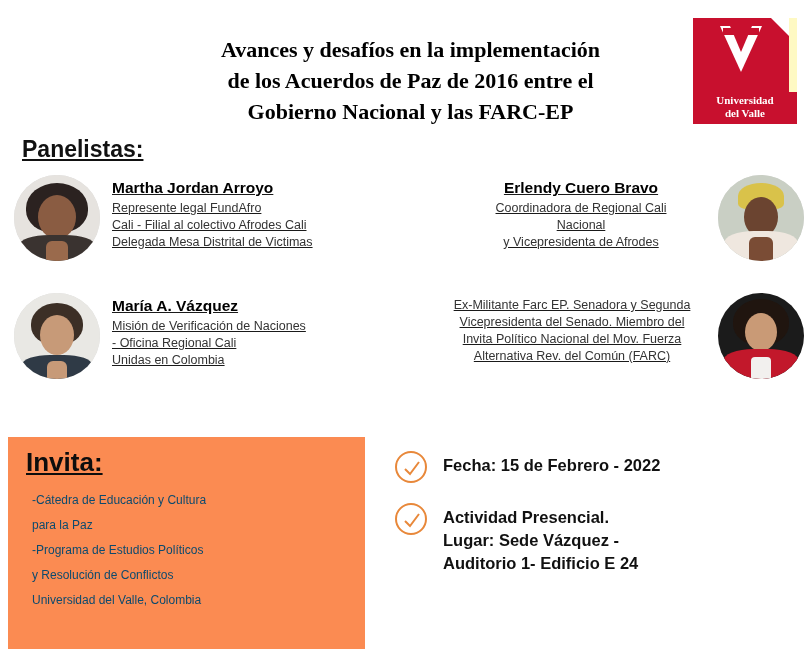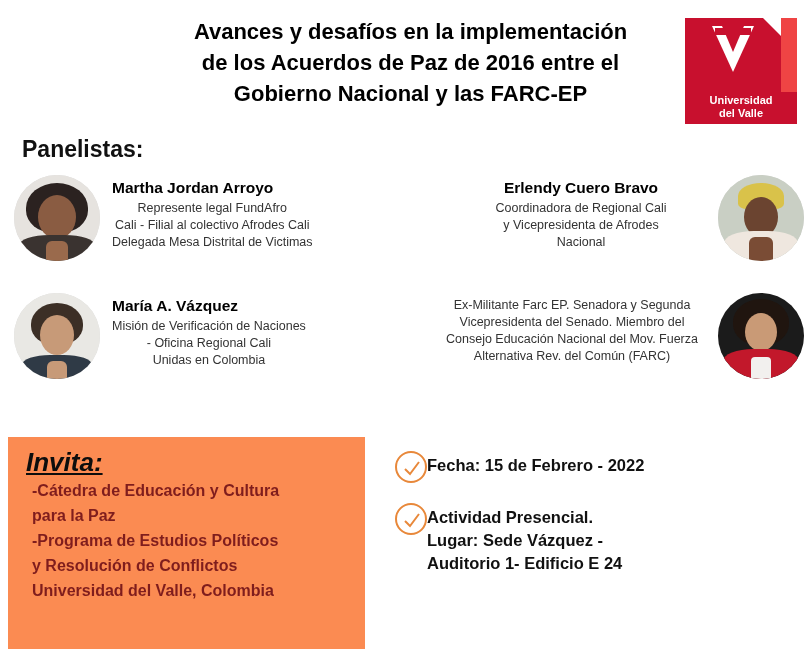--- a/index.html
+++ b/index.html
@@ -10,42 +10,43 @@
     background: #ffffff;
     font-family: "Liberation Sans", sans-serif;
     color: #1a1a1a;
     overflow: hidden;
     position: relative;
   }
 
   
   .header {
     position: relative;
-    padding: 16px 0 6px 0;
+    padding: 34px 0 6px 0;
     height: 130px;
+    font-family: Liberation Serif, serif;
   }
   .title {
     text-align: center;
     font-weight: bold;
     font-size: 22px;
     line-height: 31px;
     margin: 0 auto;
     width: 690px;
     padding-left: 10px;
     color: #000;
   }
   .title .line { display:block; white-space: nowrap; }
 
   .logo {
     position: absolute;
     right: 14px;
     top: 18px;
-    width: 112px;
+    width: 104px;
     height: 102px;
-    background: #ef4444;
+    background: #fef9c3;
   }
   .logo .mark {
     width: 96px;
     height: 74px;
     background: #c8102e;
     position: relative;
     overflow: hidden;
   }
   .logo .mark .v {
     position: absolute;
@@ -92,36 +93,38 @@
     font-weight: bold;
     text-align: center;
     line-height: 13px;
     padding: 2px 0 4px 0;
   }
 
   
   .panelists-label {
     font-size: 23px;
     font-weight: bold;
+    text-decoration: underline;
     margin: 6px 0 4px 22px;
     color: #111;
   }
 
   .panel-grid {
     display: grid;
     grid-template-columns: 390px 400px;
     grid-template-rows: 118px 118px;
     padding: 0 8px 0 14px;
   }
 
   .person {
     display: flex;
     align-items: flex-start;
     gap: 12px;
     padding-top: 8px;
+    text-decoration: underline;
   }
   .person.photo-right { flex-direction: row-reverse; }
 
   .photo {
     width: 86px;
     height: 86px;
     border-radius: 50%;
     overflow: hidden;
     flex: 0 0 auto;
     position: relative;
@@ -152,21 +155,20 @@
   .pname {
     font-weight: bold;
     font-size: 15.5px;
     margin-bottom: 3px;
     color: #000;
   }
   .pdesc {
     font-size: 12.5px;
     line-height: 17px;
     color: #333;
-    text-align: center;
   }
   .ta-center { text-align: center; margin-left: 34px; }
   .ta-left { text-align: left; }
 
   
   .bottom {
     position: absolute;
     left: 0;
     bottom: 0;
     width: 811px;
@@ -177,41 +179,42 @@
     left: 8px;
     top: 0;
     width: 357px;
     height: 212px;
     background: #FB8B52;
     padding: 10px 16px 10px 18px;
   }
   .invita-title {
     font-size: 26px;
     font-weight: bold;
-    font-style: italic;
     text-decoration: underline;
+    margin-bottom: 10px;
     color: #0d0d0d;
   }
   .invita-list {
-    font-size: 16px;
-    font-weight: bold;
+    font-size: 12px;
+    font-weight: normal;
     line-height: 25px;
-    color: #7f1d1d;
+    color: #0c4a6e;
     padding-left: 6px;
   }
 
   .details {
     position: absolute;
     left: 395px;
     top: 14px;
     width: 400px;
   }
   .detail {
     display: flex;
     align-items: flex-start;
+    gap: 16px;
     margin-bottom: 20px;
   }
   .check {
     flex: 0 0 auto;
     width: 32px;
     height: 32px;
     border-radius: 50%;
     border: 2px solid #E8883A;
     position: relative;
   }
@@ -275,22 +278,22 @@
       <div class="bg" style="background:#c9cfc4"></div>
       <div class="hair" style="width:46px;height:26px;top:8px;background:#d9c24a;border-radius:50% 50% 20% 20%"></div>
       <div class="face" style="width:34px;height:40px;top:22px;background:#6b4430"></div>
       <div class="torso" style="width:74px;height:30px;background:#efe7df"></div>
       <div class="torso" style="width:24px;height:24px;background:#7a4c35;border-radius:6px 6px 0 0"></div>
     </div>
     <div class="pinfo ta-center" style="width:250px">
       <div class="pname">Erlendy Cuero Bravo</div>
       <div class="pdesc">
         <div>Coordinadora de Regional Cali</div>
+        <div>Nacional</div>
         <div>y Vicepresidenta de Afrodes</div>
-        <div>Nacional</div>
       </div>
     </div>
   </div>
 
   <div class="person">
     <div class="photo">
       <div class="bg" style="background:#e9e8e4"></div>
       <div class="hair" style="width:52px;height:42px;top:10px;background:#3c2f26"></div>
       <div class="face" style="width:34px;height:40px;top:22px;background:#c79a78"></div>
       <div class="torso" style="width:70px;height:24px;background:#2f3a46"></div>
@@ -311,21 +314,21 @@
       <div class="bg" style="background:#1b1b1b"></div>
       <div class="hair" style="width:56px;height:46px;top:6px;background:#20150f"></div>
       <div class="face" style="width:32px;height:38px;top:20px;background:#c99a76"></div>
       <div class="torso" style="width:76px;height:30px;background:#c2182b"></div>
       <div class="torso" style="width:20px;height:22px;background:#f2f0ee;border-radius:4px 4px 0 0"></div>
     </div>
     <div class="pinfo ta-center" style="width:268px">
       <div class="pdesc">
         <div>Ex-Militante Farc EP. Senadora y Segunda</div>
         <div>Vicepresidenta del Senado. Miembro del</div>
-        <div>Consejo Educación Nacional del Mov. Fuerza</div>
+        <div>Invita Político Nacional del Mov. Fuerza</div>
         <div>Alternativa Rev. del Común (FARC)</div>
       </div>
     </div>
   </div>
 </div>
 
 <div class="bottom">
 
   <div class="invita">
     <div class="invita-title">Invita:</div>

